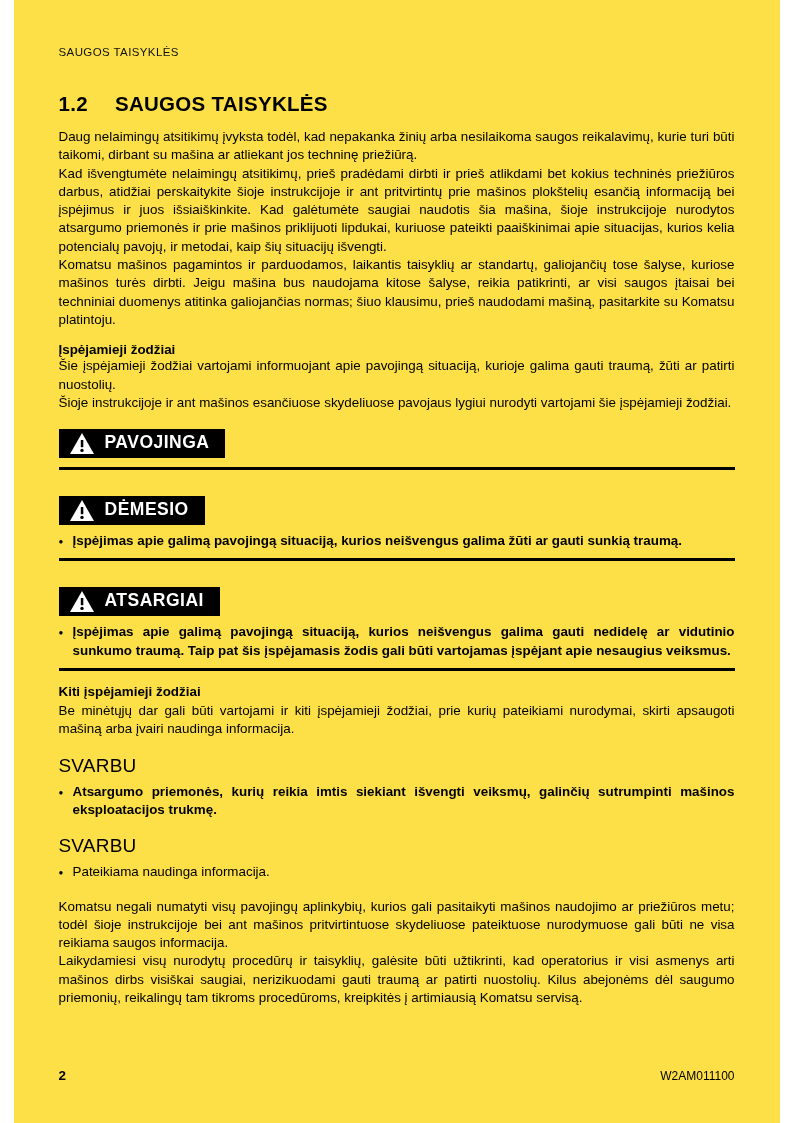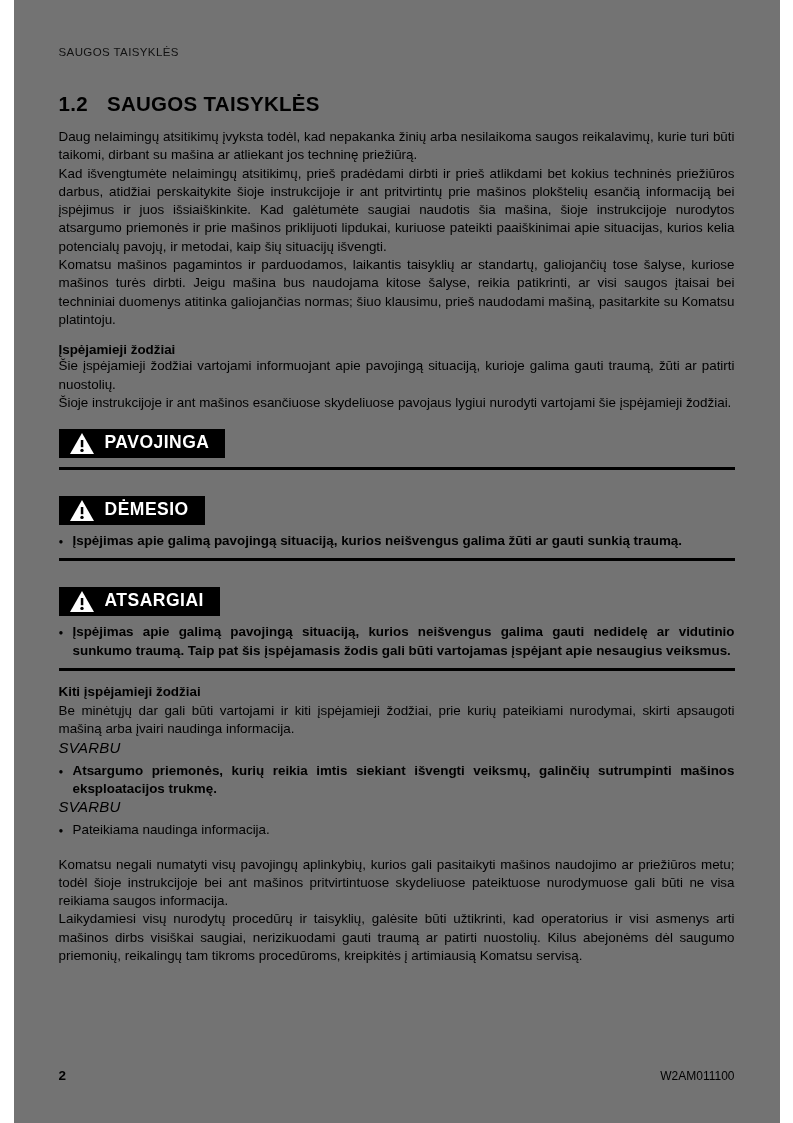--- a/index.html
+++ b/index.html
@@ -2,55 +2,55 @@
 <html><head>
 <meta charset="utf-8">
 <style>
   * { margin: 0; padding: 0; box-sizing: border-box; }
   html, body { background: #ffffff; }
   .page {
     position: relative;
     width: 766px;
     height: 1123px;
     margin: 0 auto;
-    background: #737373;
+    background: #fde047;
     color: #000000;
     font-family: "Liberation Sans", sans-serif;
     overflow: hidden;
   }
   .content { padding: 0 45px; }
   .running-header {
     padding-top: 46px;
     font-size: 11.5px;
     letter-spacing: 0.4px;
     color: #111;
   }
   h1.title {
     margin-top: 34px;
     font-size: 20.5px;
     font-weight: bold;
     letter-spacing: 0.3px;
   }
-  h1.title .num { margin-right: 13px; }
+  h1.title .num { margin-right: 21px; }
   p.body {
     font-size: 13.4px;
     line-height: 18.3px;
     text-align: justify;
   }
   p.first { margin-top: 12px; }
   h3.bold-head {
     margin-top: 13px;
     font-size: 13.4px;
     font-weight: bold;
   }
   .subhead {
-    font-size: 15px;
+    margin-top: 16px;
+    font-size: 19px;
     font-weight: normal;
     letter-spacing: 0.2px;
-    font-style: italic;
   }
   .warn-section { margin-top: 17px; }
   .warn-section.later { margin-top: 26px; }
   .warn-label {
     display: inline-flex;
     align-items: flex-start;
     gap: 10px;
     background: #000000;
     color: #ffffff;
     font-weight: bold;

